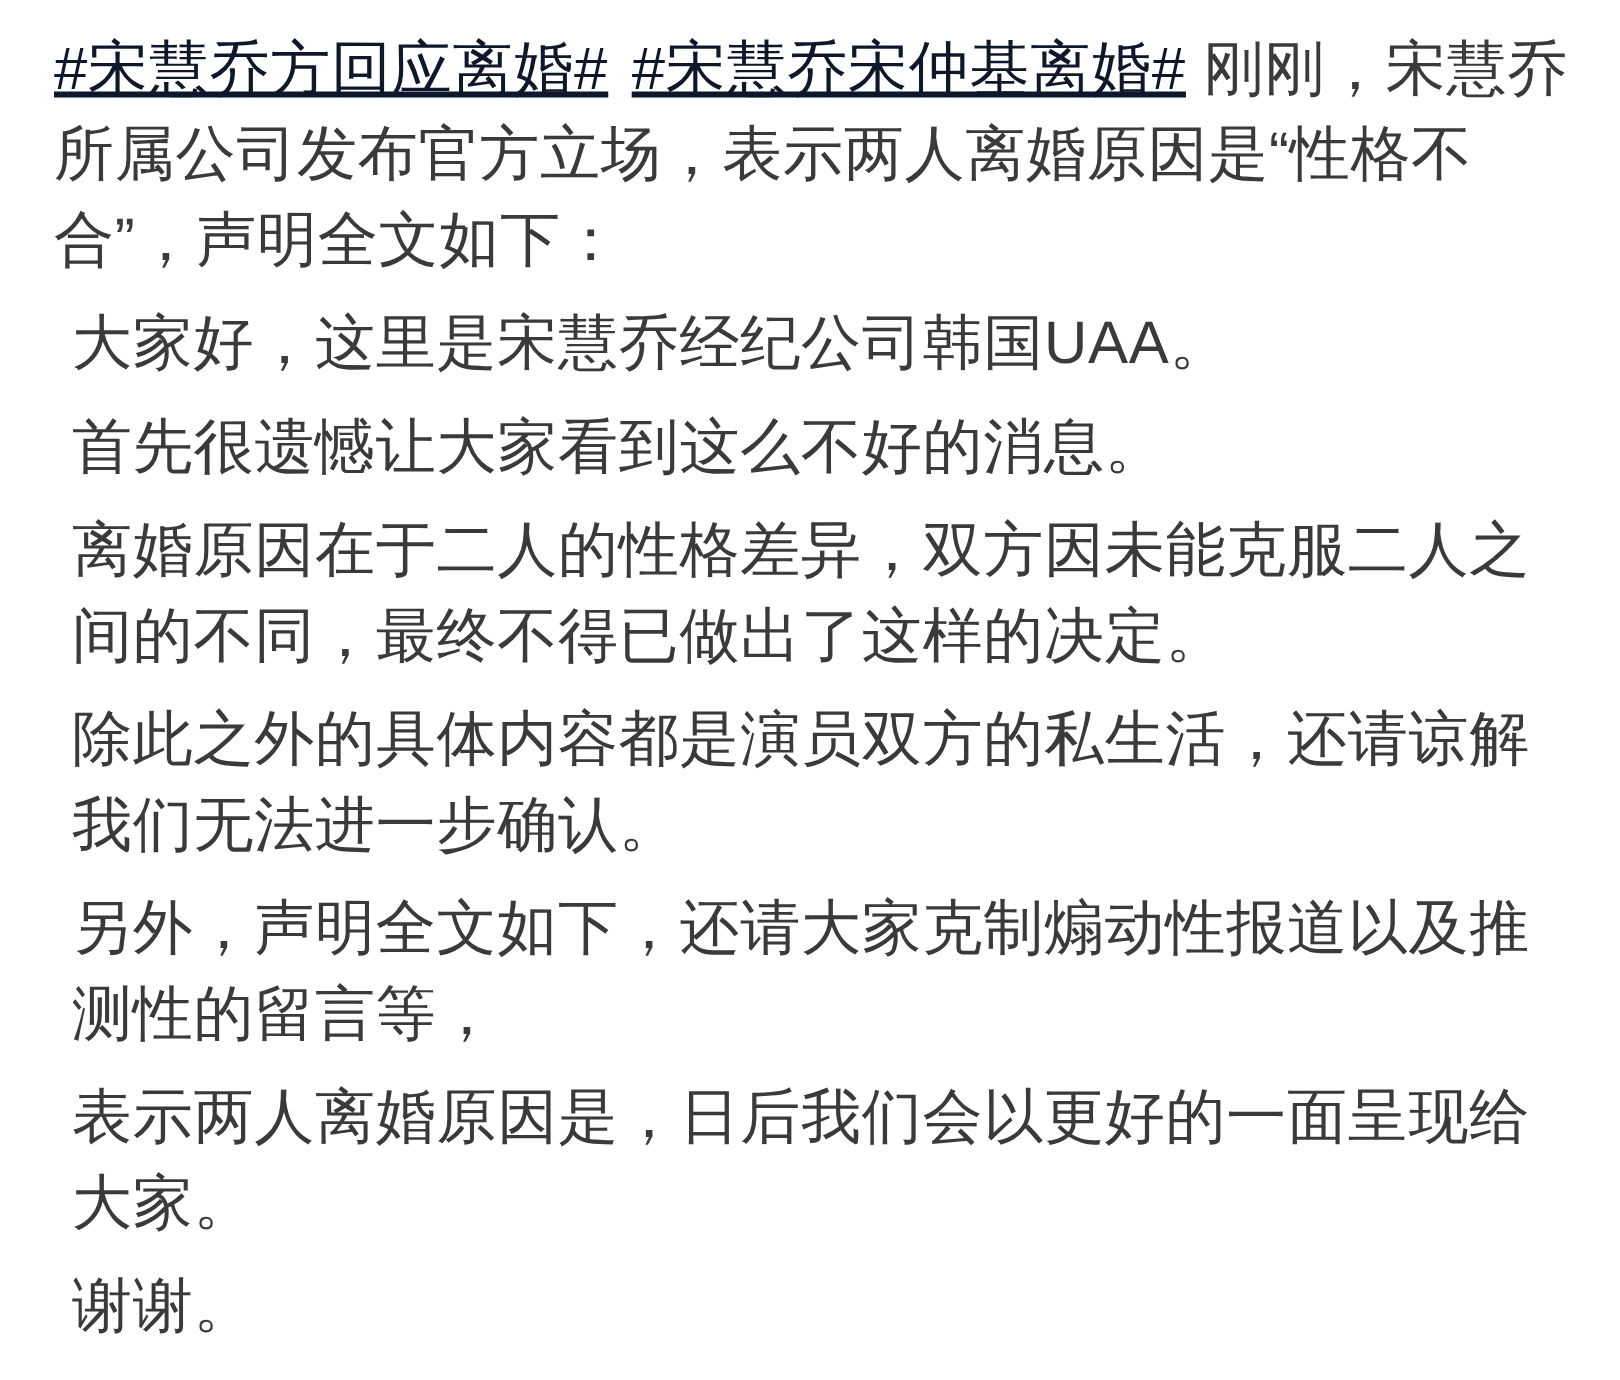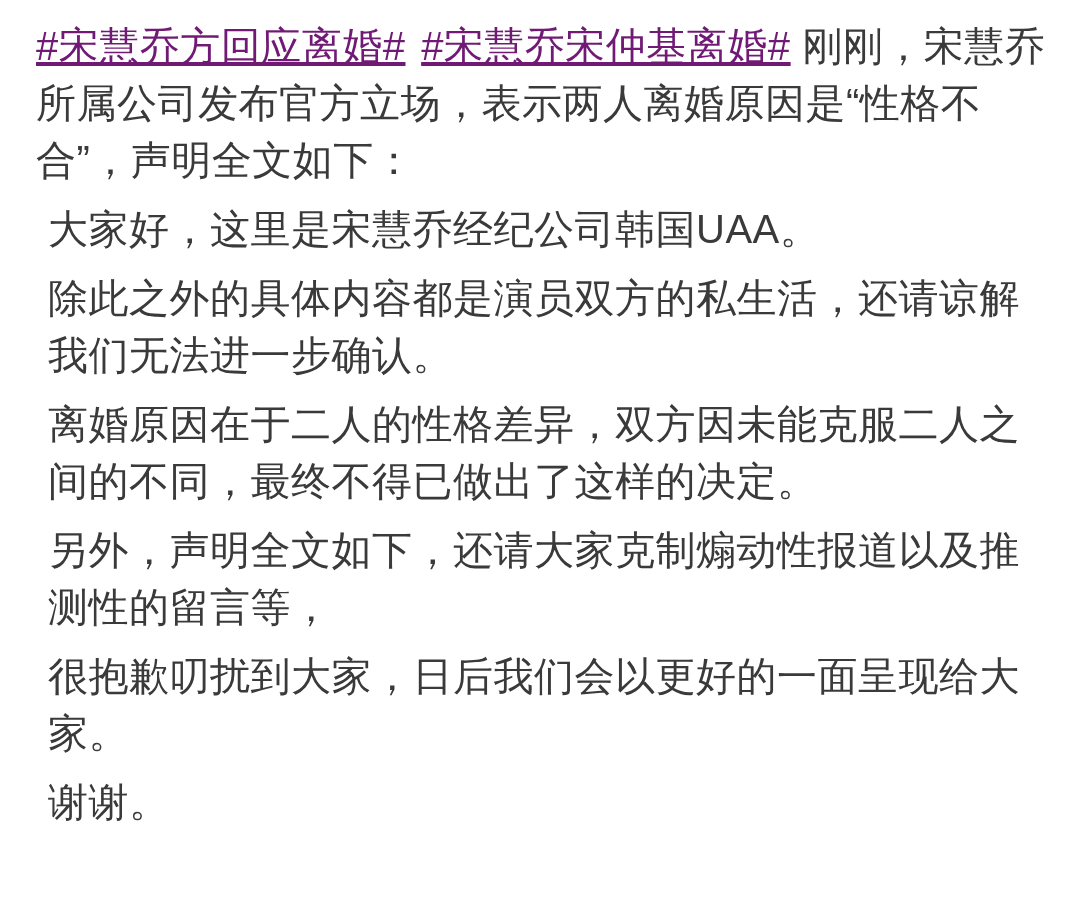--- a/index.html
+++ b/index.html
@@ -20,39 +20,40 @@
     padding: 18px 34px 0 36px;
   }
   .post-body {
     font-size: 40px;
     line-height: 57px;
     letter-spacing: 0.5px;
     color: #3a3a3a;
     word-break: break-word;
   }
   .topic {
-    color: #701a75;
+    color: #0f172a;
   }
   .topic + .topic {
     margin-left: 4px;
     text-align: right;
   }
   .para {
     margin: 12px;
   }
   .lead {
     display: block;
   }
 </style>
 </head>
 <body>
 
 <div class="post">
   <div class="post-body">
     <span class="lead"><a class="topic" href="#">#宋慧乔方回应离婚#</a> <a class="topic" href="#">#宋慧乔宋仲基离婚#</a> <span>刚刚，宋慧乔所属公司发布官方立场，表示两人离婚原因是“性格不合”，声明全文如下：</span></span>
     <p class="para">大家好，这里是宋慧乔经纪公司韩国UAA。</p>
+    <p class="para">首先很遗憾让大家看到这么不好的消息。</p>
+    <p class="para">离婚原因在于二人的性格差异，双方因未能克服二人之间的不同，最终不得已做出了这样的决定。</p>
     <p class="para">除此之外的具体内容都是演员双方的私生活，还请谅解我们无法进一步确认。</p>
-    <p class="para">离婚原因在于二人的性格差异，双方因未能克服二人之间的不同，最终不得已做出了这样的决定。</p>
     <p class="para">另外，声明全文如下，还请大家克制煽动性报道以及推测性的留言等，</p>
-    <p class="para">很抱歉叨扰到大家，日后我们会以更好的一面呈现给大家。</p>
+    <p class="para">表示两人离婚原因是，日后我们会以更好的一面呈现给大家。</p>
     <p class="para">谢谢。</p>
   </div>
 </div>
 
 </body></html>

